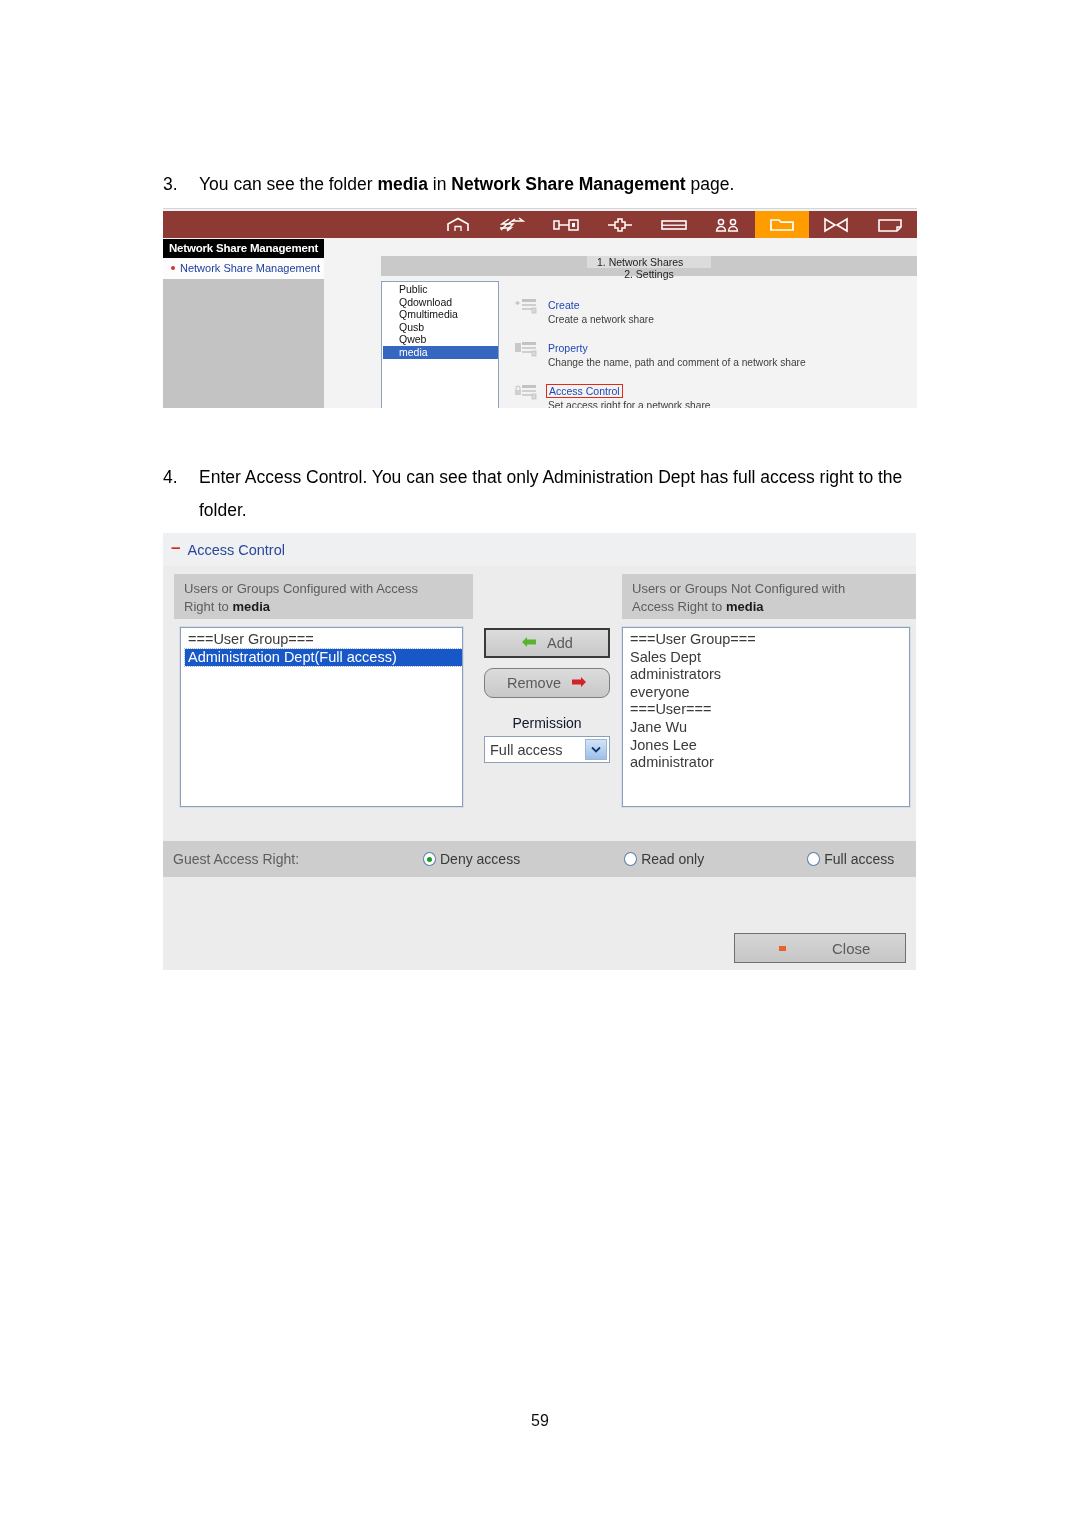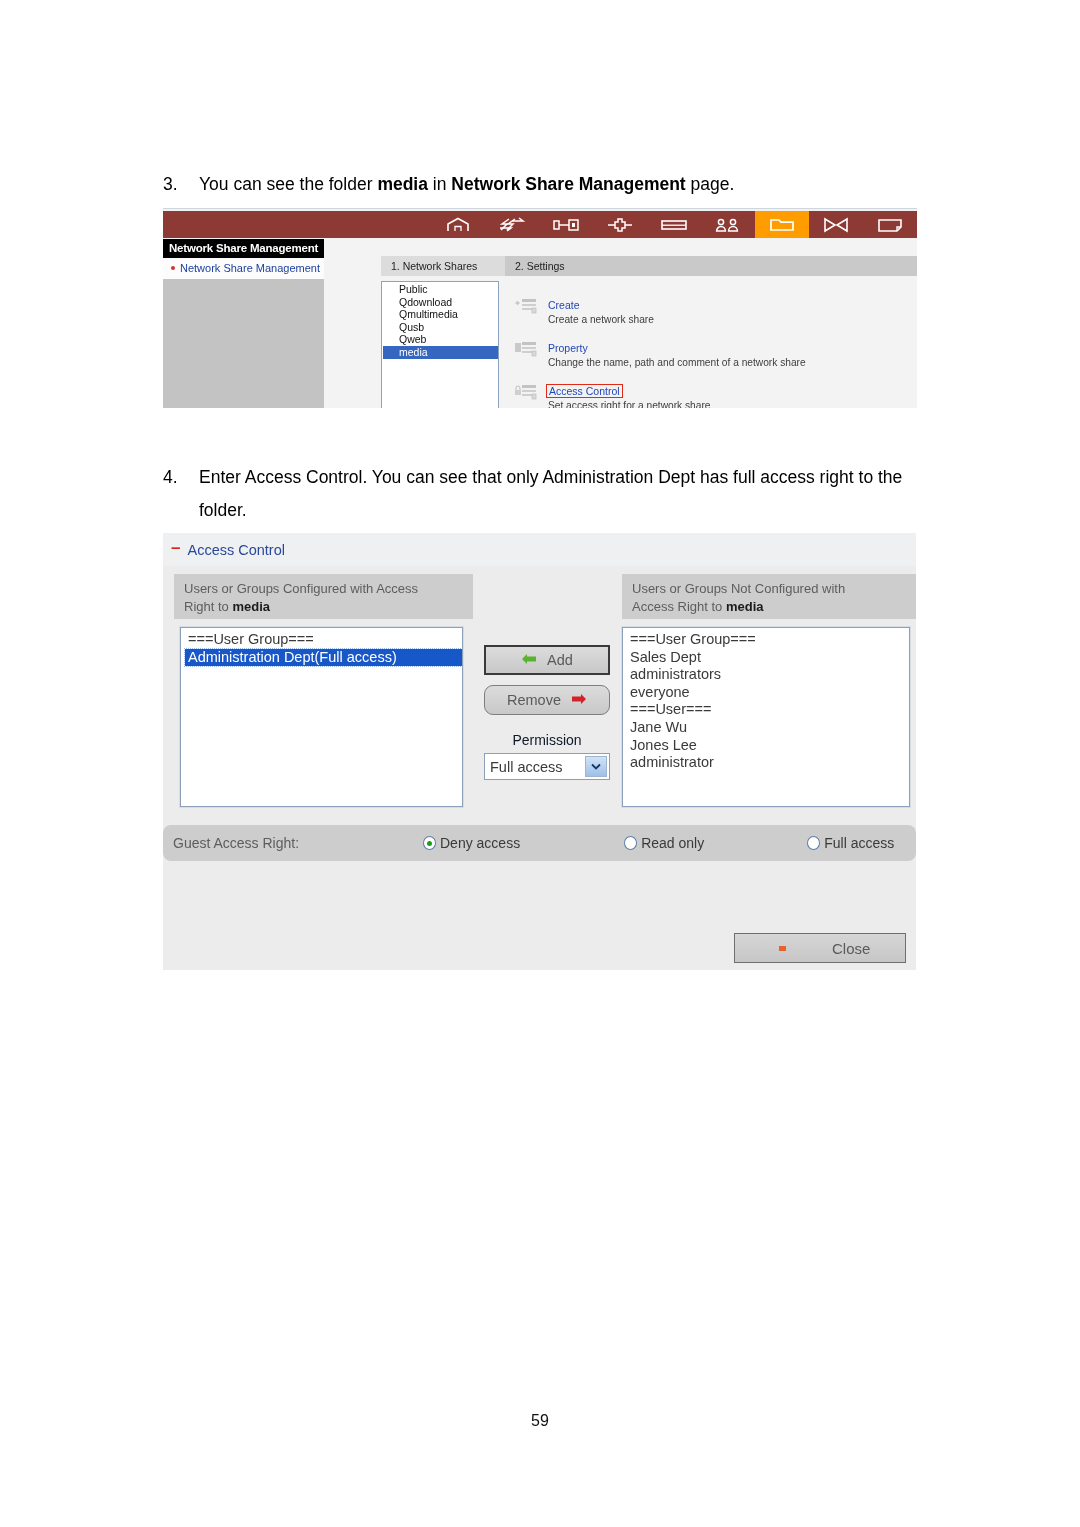--- a/index.html
+++ b/index.html
@@ -87,21 +87,21 @@
   .content1 {
     position: absolute; left: 161px; top: 30px;
     width: 593px; height: 170px;
     background: #f3f3f3;
   }
   .tabs {
     position: absolute; left: 57px; top: 17px;
     width: 536px; height: 20px;
     background: #c9c9c9;
     display: flex; align-items: center;
-    font-size: 10.5px; color: #1d1d1d;
+    font-size: 10.5px; color: #1d1d1d; flex-direction: column;
   }
   .tab {
     height: 20px; display: flex; align-items: center;
     padding: 0 10px;
   }
   .tab.sel { background: #dcdcdc; width: 124px; }
 
   .sharelist {
     position: absolute; left: 57px; top: 42px;
     width: 118px; height: 128px;
@@ -193,21 +193,21 @@
     display: flex; flex-direction: column; align-items: center;
   }
   .btn {
     width: 126px; height: 30px;
     background: linear-gradient(#dcdcdc,#c8c8c8);
     border: 1px solid #7e7e7e;
     display: flex; align-items: center; justify-content: center;
     gap: 10px;
     color: #5a5a5a; font-size: 14.5px;
   }
-  #btn-add { border: 2px solid #3a3a3a; margin-top: 18px; }
+  #btn-add { border: 2px solid #3a3a3a; margin-top: 1px; }
   #btn-remove { margin-top: 10px; border-radius: 9px; }
   .perm-label {
     color: #0f172a; font-size: 14px;
     margin-top: 17px;
   }
   .select {
     margin-top: 5px;
     width: 126px; height: 27px;
     background: #fff;
     border: 1px solid #8da0bb;
@@ -218,24 +218,24 @@
   }
   .select .arrow {
     position: absolute; right: 2px; top: 2px;
     width: 22px; height: 21px;
     background: linear-gradient(#d2e3f7,#9dc0e8);
     border: 1px solid #9fb6d2;
     display: flex; align-items: center; justify-content: center;
   }
 
   .guest-bar {
-    position: absolute; left: 0; top: 292px;
+    position: absolute; left: 0; top: 308px;
     width: 753px; height: 36px;
     background: #cdcdcd;
-    display: flex; align-items: center; border-radius: 8px;
+    display: flex; align-items: center;
   }
   .guest-label {
     color: #5d5d5d; font-size: 14px;
     padding-left: 10px; width: 260px;
   }
   .radio-opt {
     display: flex; align-items: center; gap: 4px;
     color: #3a3a3a; font-size: 14px;
   }
   #ro-1 { margin-left: 0px; }

